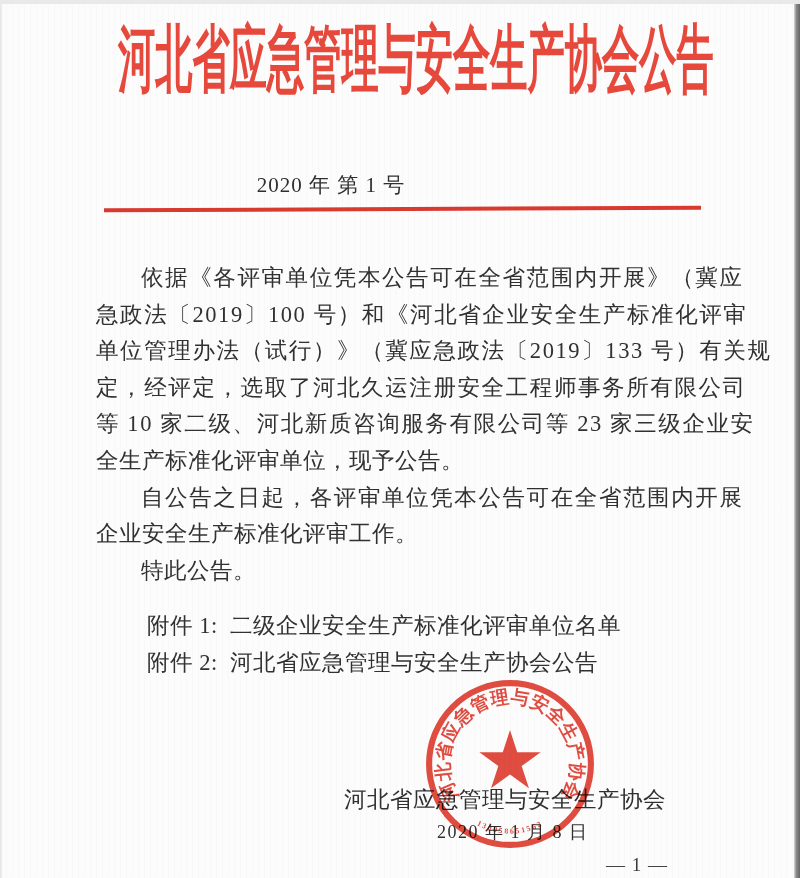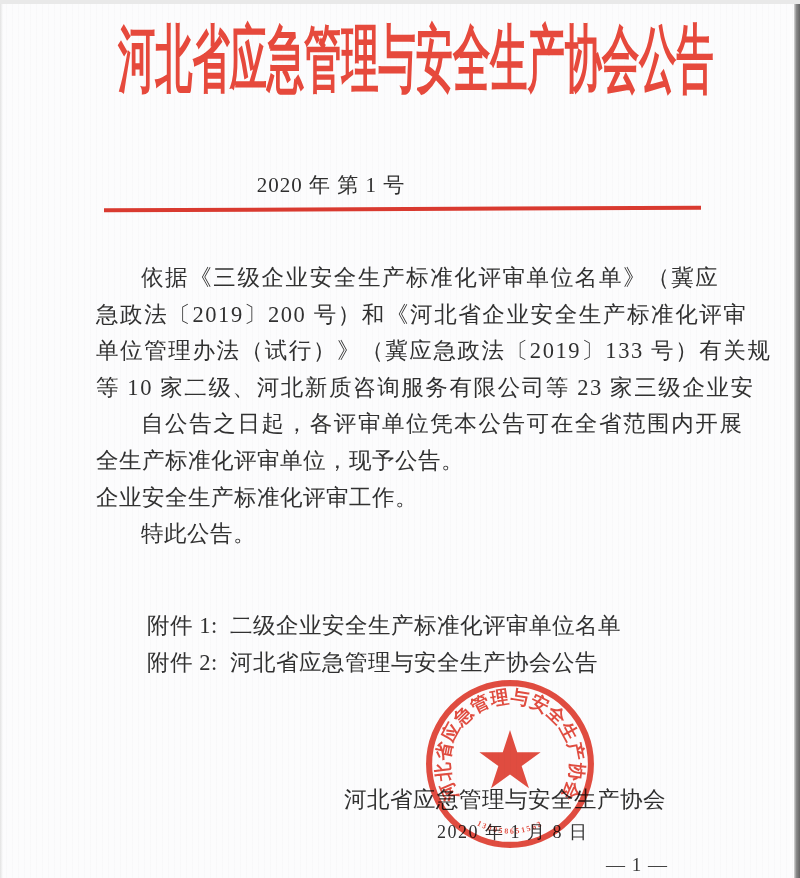--- a/index.html
+++ b/index.html
@@ -81,26 +81,27 @@
   <div class="scan-edge-left"></div>
   <div class="scan-edge-right"></div>
 
   <div class="doc-title">河北省应急管理与安全生产协会公告</div>
 
   <div class="issue-number">2020 年 第 1 号</div>
 
   <div class="red-divider"></div>
 
   <div class="doc-body">
-    <div class="line indent fill">依据《三级企业安全生产标准化评审单位名单》（冀应</div>
-    <div class="line fill">急政法〔2019〕200 号）和《河北省企业安全生产标准化评审</div>
+    <div class="line indent fill">依据《各评审单位凭本公告可在全省范围内开展》（冀应</div>
+    <div class="line fill">急政法〔2019〕100 号）和《河北省企业安全生产标准化评审</div>
     <div class="line fill">单位管理办法（试行）》（冀应急政法〔2019〕133 号）有关规</div>
+    <div class="line fill">定，经评定，选取了河北久运注册安全工程师事务所有限公司</div>
     <div class="line fill">等 10 家二级、河北新质咨询服务有限公司等 23 家三级企业安</div>
+    <div class="line">全生产标准化评审单位，现予公告。</div>
     <div class="line indent fill">自公告之日起，各评审单位凭本公告可在全省范围内开展</div>
-    <div class="line">全生产标准化评审单位，现予公告。</div>
     <div class="line">企业安全生产标准化评审工作。</div>
     <div class="line indent">特此公告。</div>
   </div>
 
   <div class="attachments">
     <div class="line">附件 1:  二级企业安全生产标准化评审单位名单</div>
     <div class="line">附件 2:  河北省应急管理与安全生产协会公告</div>
   </div>
 
   <div class="signature-org">河北省应急管理与安全生产协会</div>

